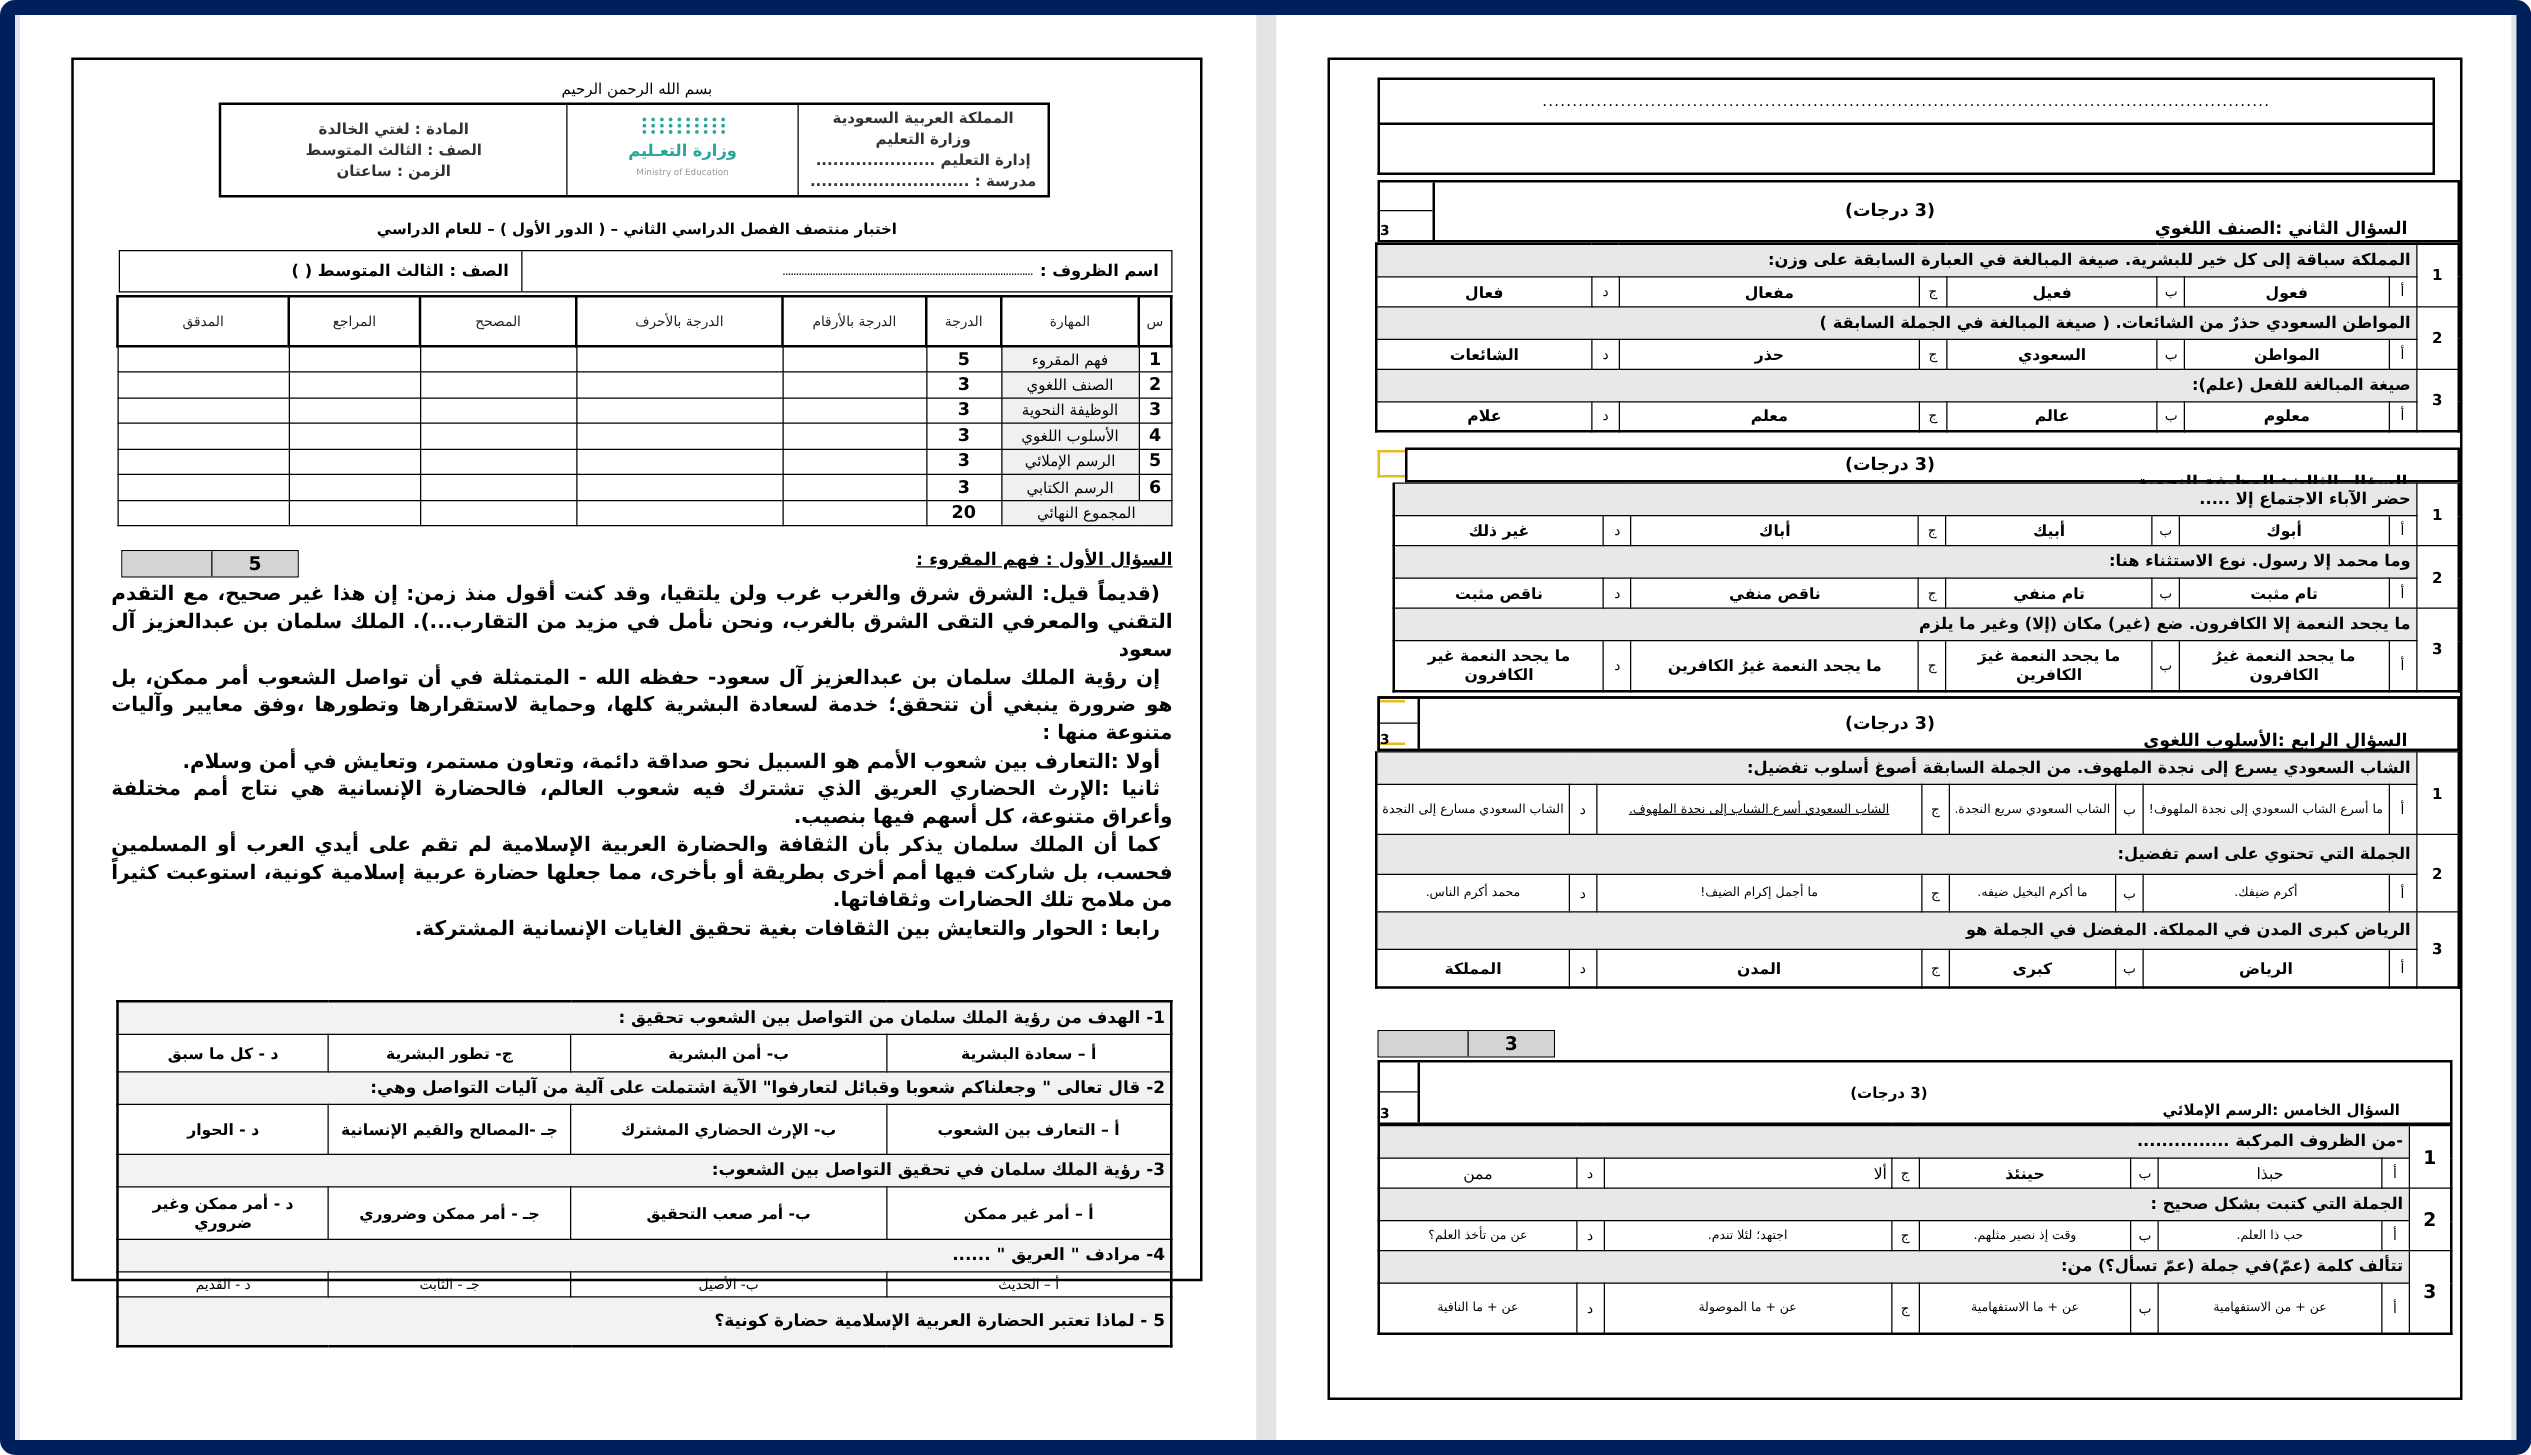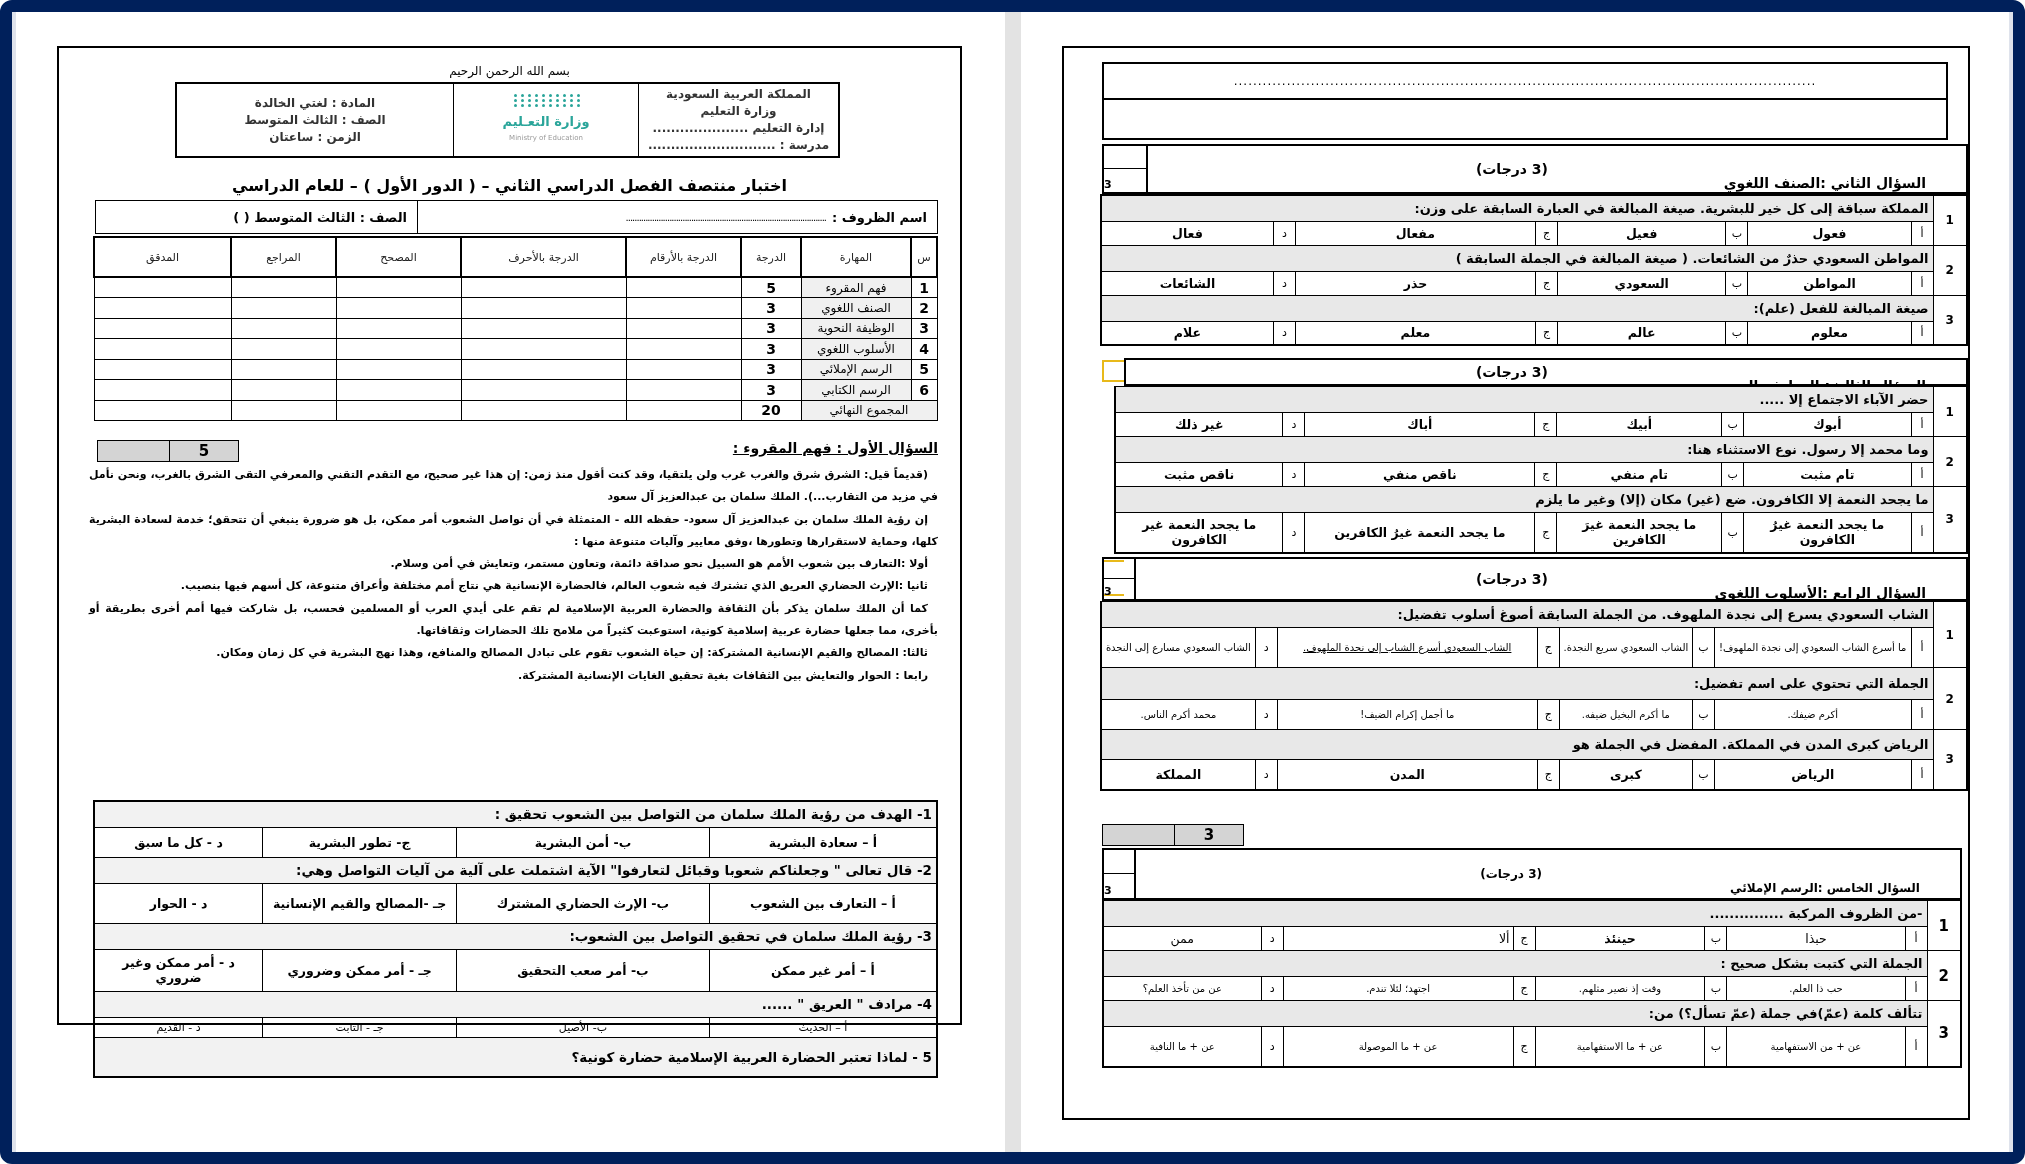--- a/index.html
+++ b/index.html
@@ -27,35 +27,35 @@
 
   
   .hdr-table { border: 2px solid #000; display:flex; direction: rtl; }
   .hdr-cell { border-left: 1px solid #000; display:flex; flex-direction:column; justify-content:center; align-items:center; font-size: 12px; line-height: 17px; font-weight: bold; color:#333; }
   .hdr-cell:last-child { border-left: none; }
   .logo-dots { display:grid; grid-template-columns: repeat(10, 5px); gap: 2px; margin-bottom: 6px; }
   .logo-dots span { width: 3px; height: 3px; background:#2aa59a; border-radius:50%; }
   .logo-text { color:#2aa59a; font-size: 13px; font-weight: bold; }
   .logo-sub { color:#999; font-size: 7px; font-weight: normal; direction: ltr; }
 
-  .title { font-size: 16px; font-weight: bold; text-align:center; }
+  .title { font-size: 12px; font-weight: bold; text-align:center; }
   table { border-collapse: collapse; }
   td, th { border: 1px solid #000; }
   .grade-table th { font-size: 11px; font-weight: normal; height: 40px; text-align:center; color:#222; }
   .grade-table td { font-size: 13px; height: 20.5px; text-align:center; padding: 0 4px; }
   .grade-table td.num { font-weight:bold; font-size: 14px; }
   .grade-table td.skill { background:#f0f0f0; font-size: 12px; }
   .grade-table .thick { border-width: 2px; }
 
   .score-box { display:flex; border:1.5px solid #000; height: 22px; }
   .score-box div { background:#d4d4d4; font-weight:bold; font-size:15px; display:flex; align-items:center; justify-content:center; }
   .score-box div + div { border-right: 1px solid #000; }
 
   .q1-heading { font-size: 14px; font-weight: bold; text-decoration: underline; }
-  .passage { font-size: 11px; font-weight: bold; line-height: 22.3px; text-align: justify; }
+  .passage { font-size: 16px; font-weight: bold; line-height: 22.3px; text-align: justify; }
   .passage p { margin: 0; }
   .passage p.indent { text-indent: 10px; }
 
   .mcq-table { width: 100%; border: 2px solid #000; }
   .mcq-table td { font-size: 12.5px; text-align: center; border: 1.5px solid #000; padding: 1px 4px; }
   .mcq-table td.q { background: #f2f2f2; text-align: right; font-weight: bold; font-size: 13.5px; height: 26px; }
   .mcq-table td.opt { height: 30px; font-weight: bold; }
   .mcq-table td.opt.small { height: 20px; font-size: 11px; font-weight: normal; }
   .mcq-table td.q5 { height: 40px; }
 
@@ -240,21 +240,20 @@
     <div style="width:68px;">5</div>
     <div style="flex:1;"></div>
   </div>
 
   <div class="abs passage" style="right:22px; left:30px; top:416px;">
     <p class="indent">(قديماً قيل: الشرق شرق والغرب غرب ولن يلتقيا، وقد كنت أقول منذ زمن: إن هذا غير صحيح، مع التقدم التقني والمعرفي التقى الشرق بالغرب، ونحن نأمل في مزيد من التقارب...). الملك سلمان بن عبدالعزيز آل سعود</p>
     <p class="indent">إن رؤية الملك سلمان بن عبدالعزيز آل سعود- حفظه الله - المتمثلة في أن تواصل الشعوب أمر ممكن، بل هو ضرورة ينبغي أن تتحقق؛ خدمة لسعادة البشرية كلها، وحماية لاستقرارها وتطورها ،وفق معايير وآليات متنوعة منها :</p>
     <p class="indent">أولا :التعارف بين شعوب الأمم هو السبيل نحو صداقة دائمة، وتعاون مستمر، وتعايش في أمن وسلام.</p>
     <p class="indent">ثانيا :الإرث الحضاري العريق الذي تشترك فيه شعوب العالم، فالحضارة الإنسانية هي نتاج أمم مختلفة وأعراق متنوعة، كل أسهم فيها بنصيب.</p>
     <p class="indent">كما أن الملك سلمان يذكر بأن الثقافة والحضارة العربية الإسلامية لم تقم على أيدي العرب أو المسلمين فحسب، بل شاركت فيها أمم أخرى بطريقة أو بأخرى، مما جعلها حضارة عربية إسلامية كونية، استوعبت كثيراً من ملامح تلك الحضارات وثقافاتها.</p>
-    <p class="indent">ثالثا: المصالح والقيم الإنسانية المشتركة: إن حياة الشعوب تقوم على تبادل المصالح والمنافع، وهذا نهج البشرية في كل زمان ومكان.</p>
     <p class="indent">رابعا : الحوار والتعايش بين الثقافات بغية تحقيق الغايات الإنسانية المشتركة.</p>
   </div>
 
   <table class="abs mcq-table" style="right:22px; left:38px; top:752px; width:845px;">
     <tbody>
         <tr>
           <td colspan="4" class="q">1- الهدف من رؤية الملك سلمان من التواصل بين الشعوب تحقيق :</td>
         </tr>
     <tr>
       <td class="opt" style="width:27%">أ – سعادة البشرية</td>

